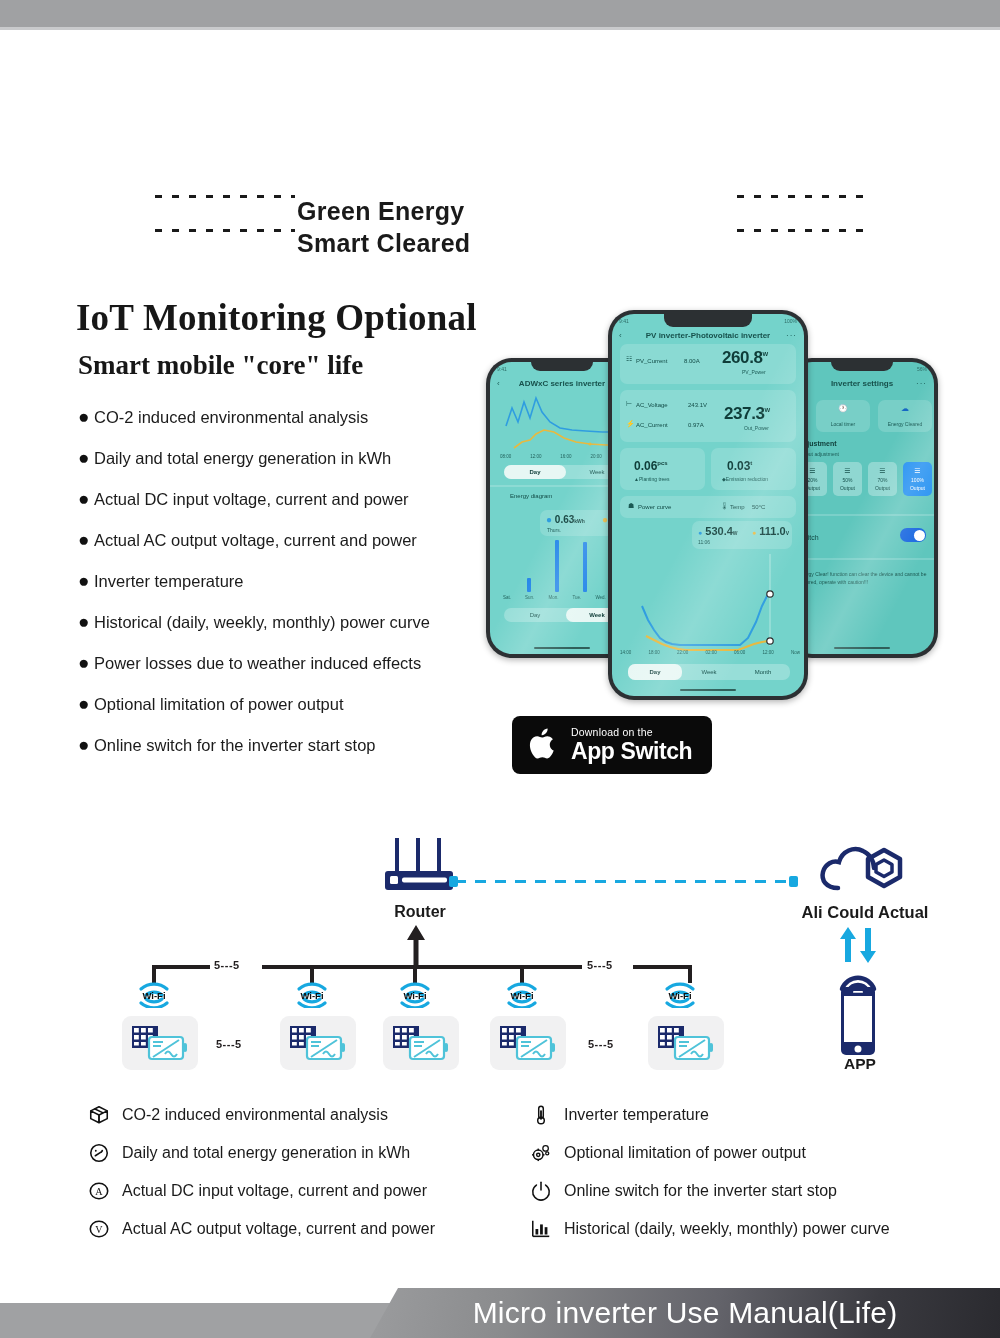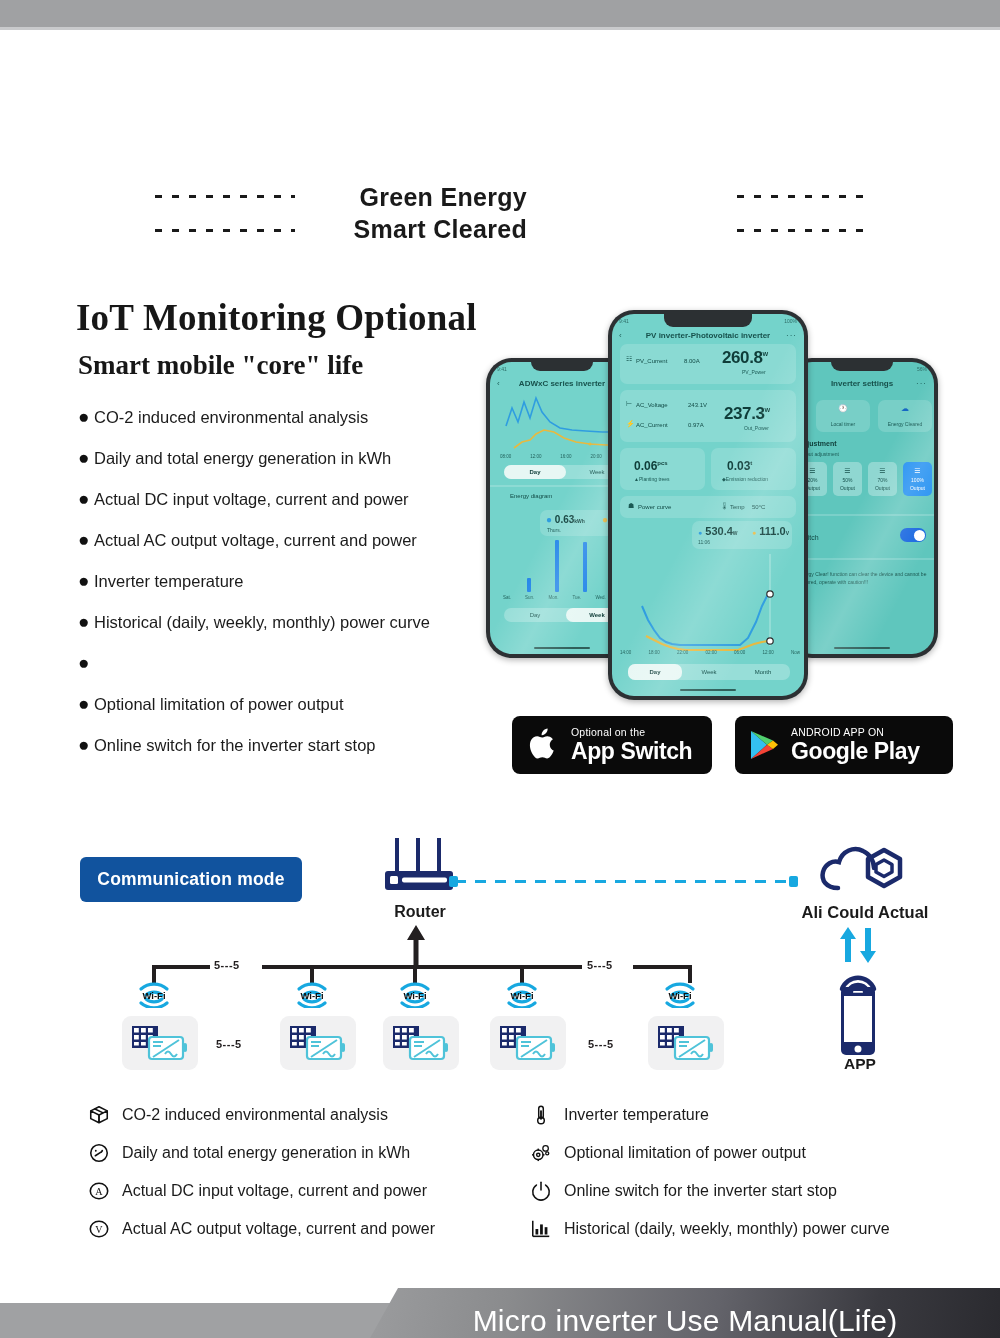--- a/index.html
+++ b/index.html
@@ -12,21 +12,21 @@
   .top-bar{position:absolute;left:0;top:0;width:1000px;height:27px;background:#a0a1a3;}
   .top-bar-edge{position:absolute;left:0;top:27px;width:1000px;height:3px;background:#c9cacc;}
 
   
   .slogan{position:absolute;left:0;top:175px;width:1000px;height:80px;}
   .dash-left{position:absolute;left:155px;top:8px;width:140px;height:56px;}
   .dash-right{position:absolute;left:737px;top:8px;width:130px;height:56px;}
   .dashrow{height:3px;background:repeating-linear-gradient(to right,#1a1a1a 0 7px,transparent 7px 17px);}
   .dashrow.r1{margin-top:12px;}
   .dashrow.r2{margin-top:31px;}
-  .slogan-words{position:absolute;left:297px;top:6px;width:230px;text-align:right;}
+  .slogan-words{position:absolute;left:297px;top:20px;width:230px;}
   .sw-line{font-size:25px;font-weight:bold;color:#1a1a1a;line-height:32px;letter-spacing:.3px;}
   .expert{position:absolute;left:525px;top:-2px;font-size:60px;font-weight:bold;color:#141414;
           line-height:74px;letter-spacing:-1px;}
 
   
   .h-title{position:absolute;left:76px;top:296px;font-family:"Liberation Serif",serif;
            font-weight:bold;font-size:37px;color:#171717;letter-spacing:.2px;}
   .h-sub{position:absolute;left:78px;top:350px;font-family:"Liberation Serif",serif;
          font-weight:bold;font-size:27px;color:#171717;}
 
@@ -120,21 +120,21 @@
   .fcol.right{left:530px;width:440px;}
   .frow{display:flex;align-items:center;height:38px;}
   .frow .ficon{width:34px;flex:0 0 34px;display:flex;align-items:center;justify-content:flex-start;}
   .frow .ftxt{font-size:16px;color:#1b1b1b;}
 
   
   .foot-strip{position:absolute;left:0;top:1303px;width:1000px;height:35px;background:#a0a1a3;}
   .foot-banner{position:absolute;left:370px;top:1288px;width:630px;height:50px;
                background:linear-gradient(100deg,#9b9c9e 0%,#8a8b8d 22%,#63636a 55%,#3a3a40 80%,#2a2a2f 100%);
                clip-path:polygon(28px 0,100% 0,100% 100%,0 100%);
-               display:flex;align-items:flex-end;justify-content:center;}
+               display:flex;align-items:center;justify-content:center;}
   .foot-banner span{color:#fff;font-size:30px;letter-spacing:.2px;}
   svg{display:block;}
 </style>
 </head>
 <body>
 
 <div class="top-bar"></div>
 <div class="top-bar-edge"></div>
 
 <div class="slogan">
@@ -175,20 +175,21 @@
   <div class="bullet">
       <span class="dot">●</span>
       <span class="btxt">Inverter temperature</span>
     </div>
   <div class="bullet">
       <span class="dot">●</span>
       <span class="btxt">Historical (daily, weekly, monthly) power curve</span>
     </div>
   <div class="bullet">
       <span class="dot">●</span>
+      <span class="btxt">Power losses due to weather induced effects</span>
     </div>
   <div class="bullet">
       <span class="dot">●</span>
       <span class="btxt">Optional limitation of power output</span>
     </div>
   <div class="bullet">
       <span class="dot">●</span>
       <span class="btxt">Online switch for the inverter start stop</span>
     </div>
 </div>
@@ -379,43 +380,28 @@
 </div>
 
 <div class="badges">
   <div class="badge badge-apple">
     <div class="apple-glyph">
       <svg width="30" height="34" viewBox="0 0 30 34">
         <path fill="#fff" d="M20.1 5.1c1-1.2 1.7-2.9 1.5-4.6-1.5.06-3.3 1-4.4 2.2-.95 1.07-1.8 2.8-1.57 4.45 1.66.13 3.37-.84 4.47-2.05zM21.6 8.2c-2.4-.14-4.45 1.36-5.6 1.36-1.17 0-2.93-1.29-4.82-1.26-2.48.04-4.78 1.44-6.05 3.66-2.58 4.47-.66 11.1 1.85 14.73 1.23 1.79 2.69 3.8 4.62 3.73 1.85-.07 2.55-1.2 4.79-1.2 2.23 0 2.86 1.2 4.82 1.16 1.99-.03 3.25-1.82 4.47-3.62 1.41-2.07 1.99-4.08 2.02-4.18-.04-.02-3.88-1.49-3.92-5.9-.03-3.69 3.01-5.46 3.15-5.55-1.72-2.54-4.4-2.82-5.33-2.93z"></path>
       </svg>
     </div>
     <div class="txt">
-      <div class="t1">Optional on the</div>
+      <div class="t1">Download on the</div>
       <div class="t2">App Switch</div>
     </div>
   </div>
-  <div class="badge badge-google">
-    <div class="gp-glyph">
-      <svg width="30" height="32" viewBox="0 0 30 32">
-        <path fill="#34c0f0" d="M2 2 L18 15.8 L2 30 Z"></path>
-        <path fill="#51d06e" d="M2 2 L18 15.8 L24 11.6 Z"></path>
-        <path fill="#f44336" d="M2 30 L18 15.8 L24 20 Z"></path>
-        <path fill="#ffc107" d="M24 11.6 L29 15.8 L24 20 L18 15.8 Z"></path>
-      </svg>
-    </div>
-    <div class="txt">
-      <div class="t1">ANDROID APP ON</div>
-      <div class="t2">Google Play</div>
-    </div>
-  </div>
 </div>
 
 <div class="comm">
 
-  <div class="comm-badge">Communication mode</div>
 
   <svg style="position:absolute;left:383px;top:18px;" width="76" height="62">
     <rect x="12" y="0" width="4" height="34" fill="#1b2a6b"></rect>
     <rect x="33" y="0" width="4" height="34" fill="#1b2a6b"></rect>
     <rect x="54" y="0" width="4" height="34" fill="#1b2a6b"></rect>
     <rect x="2" y="33" width="68" height="19" rx="3" fill="#1b2a6b"></rect>
     <rect x="7" y="38" width="8" height="8" rx="1.5" fill="#fff"></rect>
     <rect x="19" y="39.5" width="45" height="5" rx="2" fill="#fff"></rect>
   </svg>
   <div class="router-lbl">Router</div>

